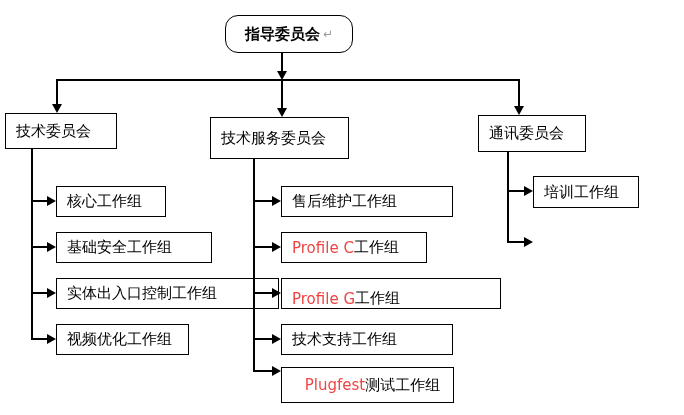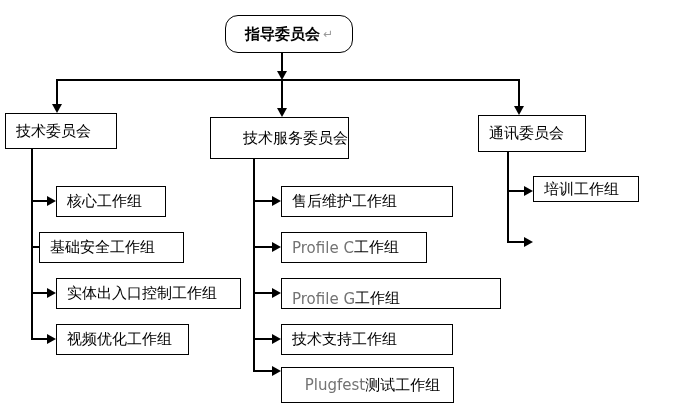--- a/index.html
+++ b/index.html
@@ -27,21 +27,21 @@
     justify-content:center;
     padding-left:0;
     border-radius:13px;
   }
   .retmark{
     color:#9a9a9a;
     font-weight:normal;
     font-size:12px;
     margin-left:3px;
   }
-  .latin{color:#737373;}
+  .latin{color:#ef4444;}
   .vline,.hline{position:absolute;background:#000000;}
   .vline{width:2px;}
   .hline{height:2px;}
   .arrow-down{
     position:absolute;width:0;height:0;
     border-left:5px solid transparent;
     border-right:5px solid transparent;
     border-top:9px solid #000000;
   }
   .arrow-right{
@@ -70,44 +70,44 @@
 
   <div class="vline" style="left:281px;top:81px;height:29px;"></div>
   <div class="arrow-down" style="left:277px;top:108px;"></div>
 
   <div class="vline" style="left:518px;top:81px;height:27px;"></div>
   <div class="arrow-down" style="left:514px;top:106px;"></div>
 
   <div class="box" style="left:5px;top:113px;width:112px;height:36px;">
     <span>技术委员会</span>
   </div>
-  <div class="box" style="left:210px;top:117px;width:139px;height:42px;justify-content:flex-end;">
+  <div class="box" style="left:210px;top:117px;width:139px;height:42px;">
     <span>技术服务委员会</span>
   </div>
   <div class="box" style="left:478px;top:115px;width:108px;height:37px;">
     <span>通讯委员会</span>
   </div>
 
   <div class="vline" style="left:31px;top:148px;height:192px;"></div>
 
   <div class="hline" style="left:31px;top:200px;width:16px;"></div>
   <div class="arrow-right" style="left:47px;top:196px;"></div>
   <div class="box" style="left:56px;top:186px;width:110px;height:31px;">
     <span>核心工作组</span>
   </div>
 
   <div class="hline" style="left:31px;top:246px;width:16px;"></div>
   <div class="arrow-right" style="left:47px;top:242px;"></div>
-  <div class="box" style="left:39px;top:232px;width:145px;height:31px;">
+  <div class="box" style="left:56px;top:232px;width:156px;height:31px;">
     <span>基础安全工作组</span>
   </div>
 
   <div class="hline" style="left:31px;top:292px;width:16px;"></div>
   <div class="arrow-right" style="left:47px;top:288px;"></div>
-  <div class="box" style="left:56px;top:278px;width:185px;height:31px;">
+  <div class="box" style="left:56px;top:278px;width:223px;height:31px;">
     <span>实体出入口控制工作组</span>
   </div>
 
   <div class="hline" style="left:31px;top:338px;width:16px;"></div>
   <div class="arrow-right" style="left:47px;top:334px;"></div>
   <div class="box" style="left:56px;top:324px;width:133px;height:31px;">
     <span>视频优化工作组</span>
   </div>
 
   <div class="vline" style="left:253px;top:159px;height:213px;"></div>
@@ -142,20 +142,20 @@
   <div class="arrow-right" style="left:272px;top:366px;"></div>
   <div class="box" style="left:281px;top:367px;width:173px;height:36px;justify-content:center;">
     <span class="latin">Plugfest</span>
       <span> 测试工作组</span>
   </div>
 
   <div class="vline" style="left:507px;top:152px;height:90px;"></div>
 
   <div class="hline" style="left:507px;top:190px;width:17px;"></div>
   <div class="arrow-right" style="left:524px;top:186px;"></div>
-  <div class="box" style="left:533px;top:176px;width:106px;height:26px;">
+  <div class="box" style="left:533px;top:176px;width:106px;height:32px;">
     <span>培训工作组</span>
   </div>
 
   <div class="hline" style="left:507px;top:241px;width:17px;"></div>
   <div class="arrow-right" style="left:524px;top:237px;"></div>
 
 </div>
 
 </body></html>

